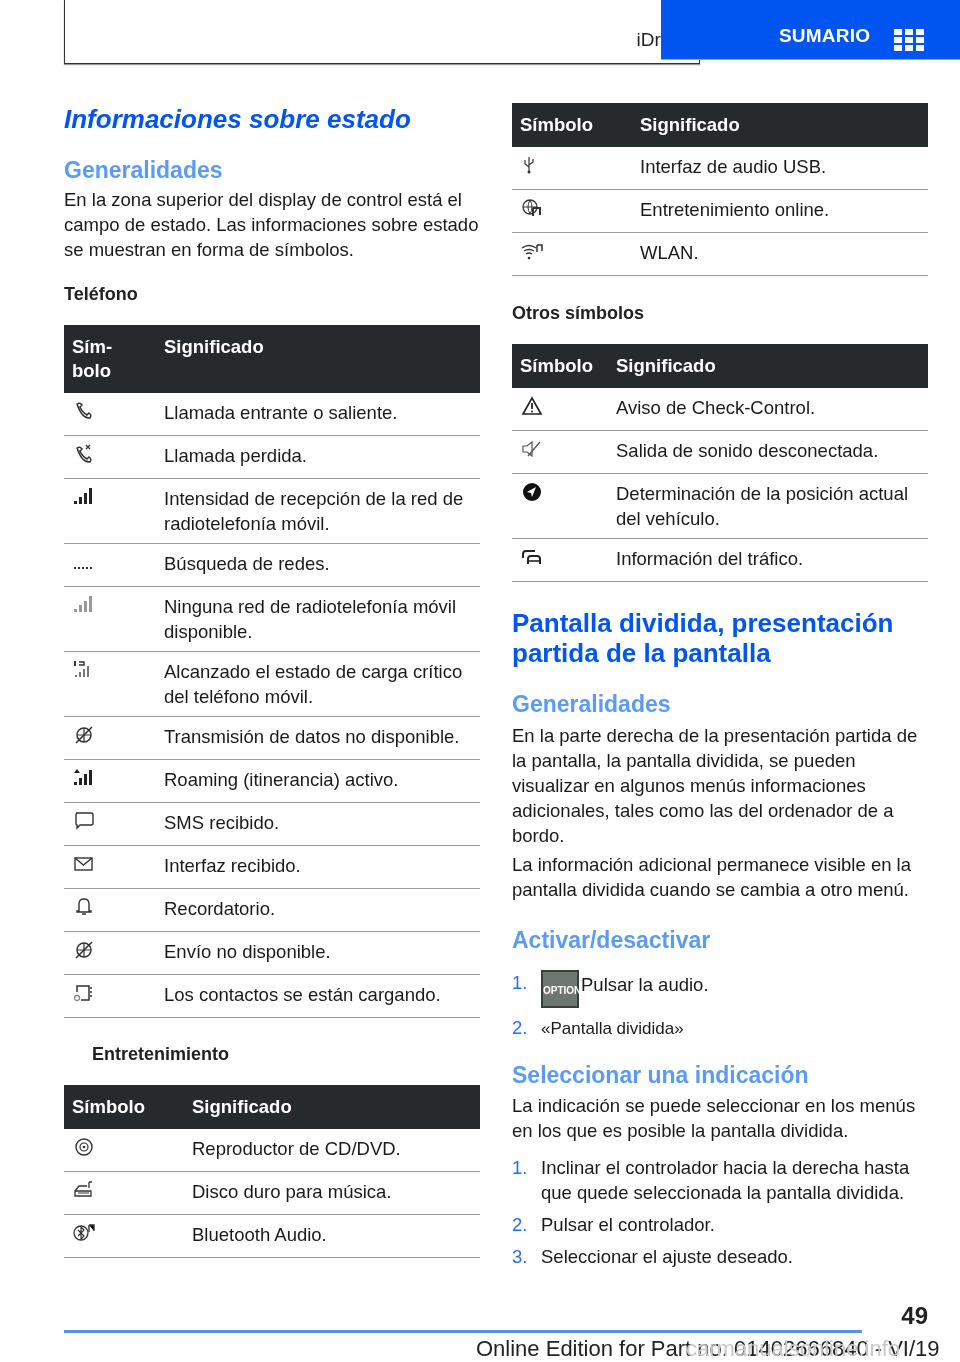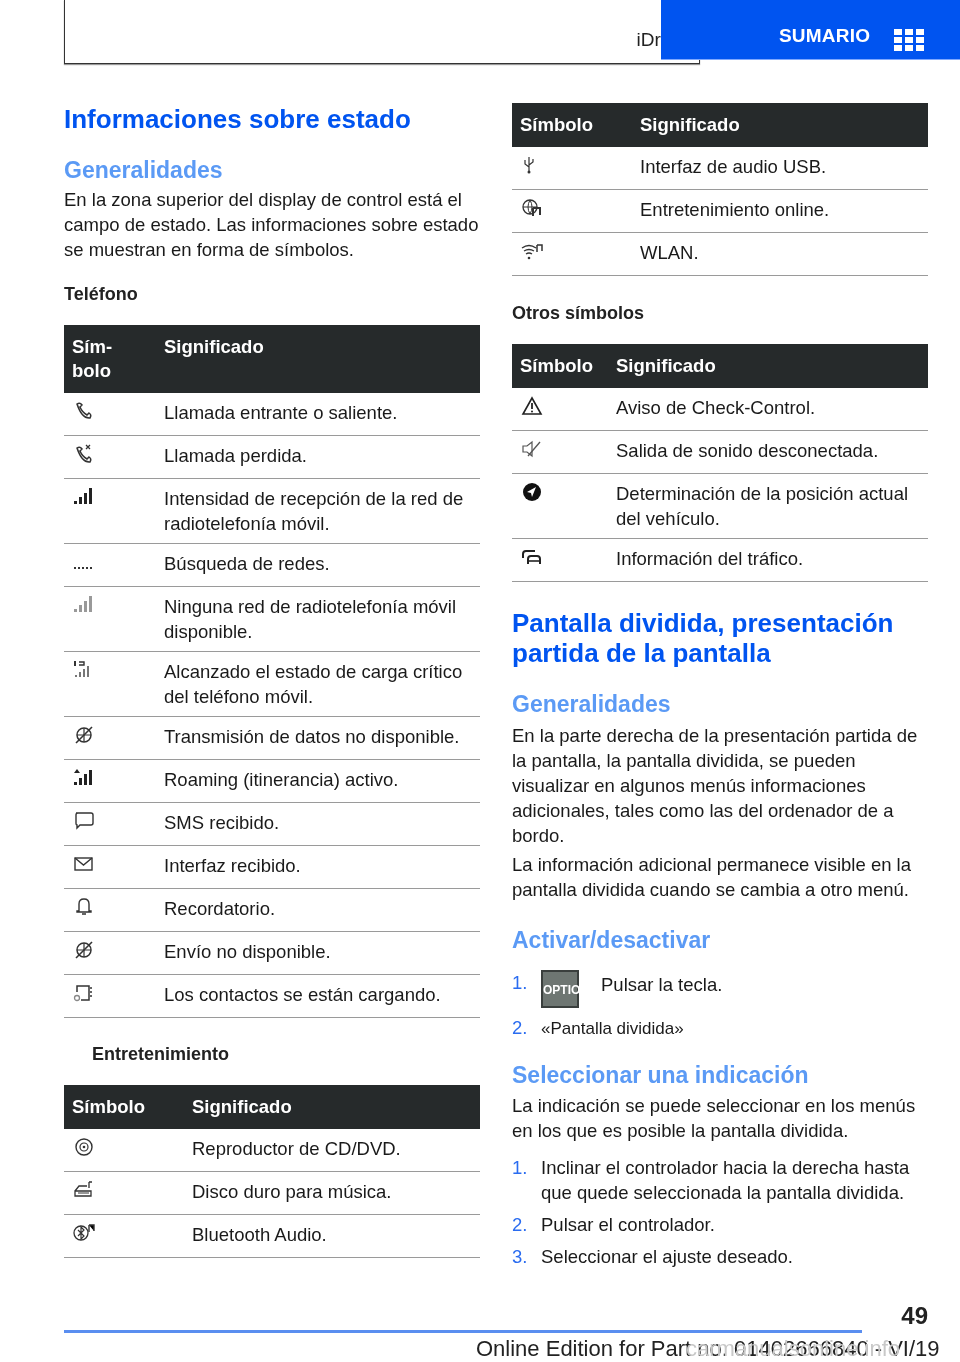--- a/index.html
+++ b/index.html
@@ -25,21 +25,21 @@
   table { width: 100%; border-collapse: collapse; }
   th { background: #262a2b; color: #fff; font-size: 18.5px; font-weight: bold; text-align: left; vertical-align: top; padding: 10px 8px 10px 8px; line-height: 24px; }
   td { font-size: 18.5px; line-height: 25px; border-bottom: 1.5px solid #9a9a9a; vertical-align: top; padding: 7px 8px 7px 8px; }
   td.sym { width: 1px; white-space: nowrap; padding-right: 8px; }
   .ico { display: inline-block; width: 26px; height: 22px; color: #333; }
   .ico svg { width: 26px; height: 22px; }
 
   ol.steps { list-style: none; }
   ol.steps li { position: relative; padding-left: 29px; font-size: 18.5px; line-height: 25px; margin-bottom: 7px; }
   ol.steps li .num { position: absolute; left: 0; top: 0; color: #2a6cf0; }
-  .optkey { display: inline-block; width: 38px; height: 38px; background: #6e7672; border: 2px solid #3a3f3d; color: #fff; font-size: 12px; font-weight: bold; text-align: center; padding-top: 6px; vertical-align: -3px; margin-right: 22px; }
+  .optkey { display: inline-block; width: 38px; height: 38px; background: #6e7672; border: 2px solid #3a3f3d; color: #fff; font-size: 10px; font-weight: bold; text-align: center; padding-top: 6px; vertical-align: -3px; margin-right: 2px; }
 
   .footer-line { position: absolute; left: 64px; top: 1330px; width: 798px; height: 3px; background: #5a8ef0; }
   .pageno { position: absolute; right: 32px; top: 1302px; font-size: 24px; font-weight: bold; color: #222; }
   .footer-text { position: absolute; left: 476px; top: 1336px; font-size: 22px; color: #222; }
   .footer-site { position: absolute; left: 686px; top: 1336px; font-size: 22px; color: #c8c8c8; }
 </style>
 </head>
 <body>
 
 <div class="hdr-box">
@@ -54,21 +54,21 @@
     <span></span>
       <span></span>
       <span></span>
     <span></span>
       <span></span>
       <span></span>
   </div>
 </div>
 
 <div class="col left">
-  <h1 style="margin-top:4px;">Informaciones sobre estado</h1>
+  <h1 style="margin-top:4px;font-style:italic;">Informaciones sobre estado</h1>
   <h2 style="margin-top:22px;">Generalidades</h2>
   <p style="margin-top:3px;">En la zona superior del display de control está el campo de estado. Las informaciones sobre estado se muestran en forma de símbolos.</p>
   <h3 style="margin-top:22px;">Teléfono</h3>
 
   <table style="margin-top:20px;">
     <thead>
       <tr>
         <th style="width:92px;"><span>Sím-</span><br><span>bolo</span></th>
         <th>Significado</th>
       </tr>
@@ -309,21 +309,21 @@
 
   <h1 style="margin-top:26px; width:400px;">Pantalla dividida, presentación partida de la pantalla</h1>
   <h2 style="margin-top:22px;">Generalidades</h2>
   <p style="margin-top:5px;">En la parte derecha de la presentación partida de la pantalla, la pantalla dividida, se pueden visualizar en algunos menús informaciones adicionales, tales como las del ordenador de a bordo.</p>
   <p style="margin-top:4px;">La información adicional permanece visible en la pantalla dividida cuando se cambia a otro menú.</p>
 
   <h2 style="margin-top:24px;">Activar/desactivar</h2>
   <ol class="steps" style="margin-top:6px;">
     <li style="padding-top:10px;">
       <span class="num" style="top:10px;">1.</span>
-      <span class="optkey">OPTION</span><span>Pulsar la tecla.</span>
+      <span class="optkey">OPTION</span><span>Pulsar la audio.</span>
     </li>
     <li>
       <span class="num">2.</span>
       <span style="font-size:17px;">«Pantalla dividida»</span>
     </li>
   </ol>
 
   <h2 style="margin-top:20px;">Seleccionar una indicación</h2>
   <p style="margin-top:4px;">La indicación se puede seleccionar en los menús en los que es posible la pantalla dividida.</p>
   <ol class="steps" style="margin-top:12px;">

